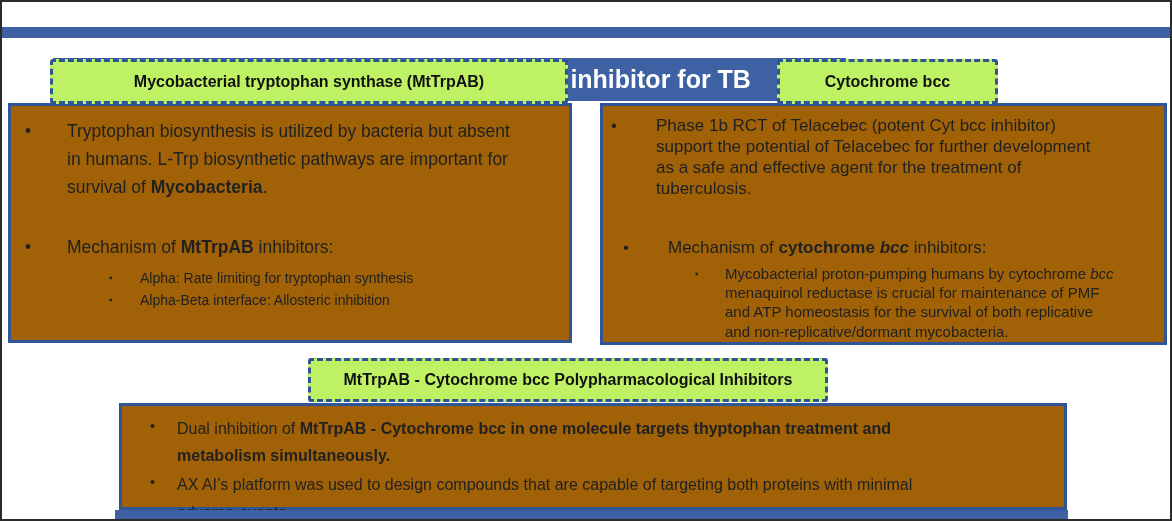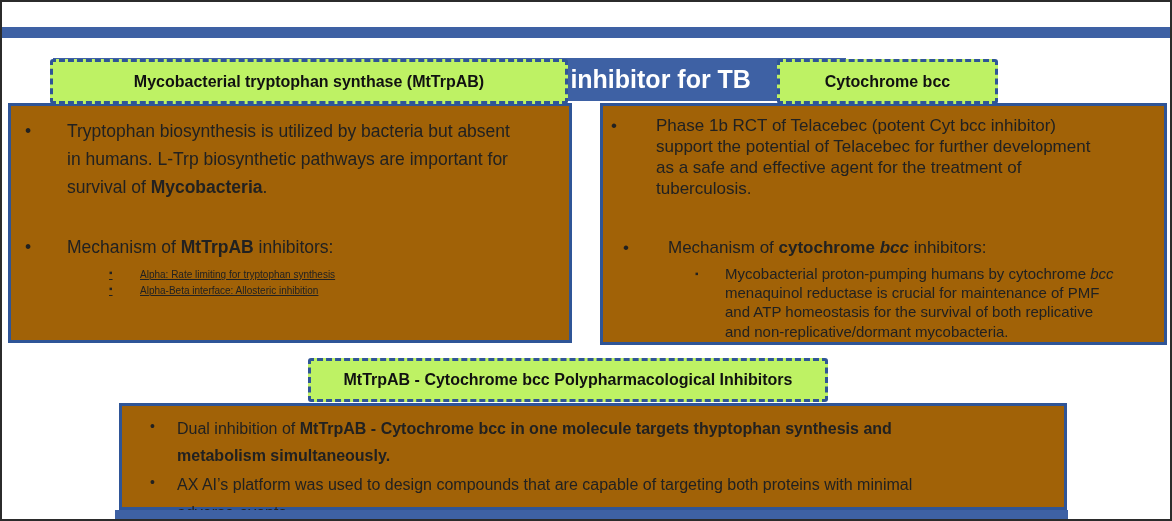--- a/index.html
+++ b/index.html
@@ -36,21 +36,21 @@
   .p-left  .c { max-width:452px; }
   .p-right .c { max-width:450px; }
   .p-bottom .c { max-width:800px; }
   .p-left  .row2 { margin-top:32px; }
   .p-right .row2 { margin-top:38px;padding-left:12px; }
   .p-bottom .row2 { margin-top:2px; }
   .sublist { margin-top:6px; }
   .sub { display:flex; align-items:flex-start; }
   .m2 { flex:none; }
   .m2::before { content:"\25AA"; font-size:10px; position:relative; top:-2px; }
-  .p-left  .sub { font-size:10px; line-height:1.58;text-decoration:underline; }
+  .p-left  .sub { font-size:14px; line-height:1.58; }
   .p-left  .m2 { width:31px; padding-left:42px; }
   .p-right .sub { font-size:15px; line-height:1.27; }
   .p-right .m2 { width:30px; padding-left:27px; }
   .p-right .sub .c { max-width:445px; }
   .b { font-weight:700; }
   .i { font-style:italic; }
   .bi { font-weight:700; font-style:italic; }
 </style>
 </head>
 <body>
@@ -111,21 +111,21 @@
     </div>
   </div>
 
   <div class="dashed dh-bottom">
     <span>MtTrpAB - Cytochrome bcc Polypharmacological Inhibitors</span>
   </div>
 
   <div class="panel p-bottom">
     <div class="row">
       <div class="m"></div>
-      <div class="c"><span>Dual inhibition of </span><span class="b">MtTrpAB - Cytochrome bcc  in one molecule targets thyptophan synthesis and metabolism simultaneously.</span></div>
+      <div class="c"><span>Dual inhibition of </span><span class="b">MtTrpAB - Cytochrome bcc  in one molecule targets thyptophan treatment and metabolism simultaneously.</span></div>
     </div>
     <div class="row row2">
       <div class="m"></div>
       <div class="c">AX AI’s platform was used to design compounds that are capable of targeting both proteins with minimal adverse-events.</div>
     </div>
   </div>
 
   <div class="bottom-bar"></div>
 
 </div>

